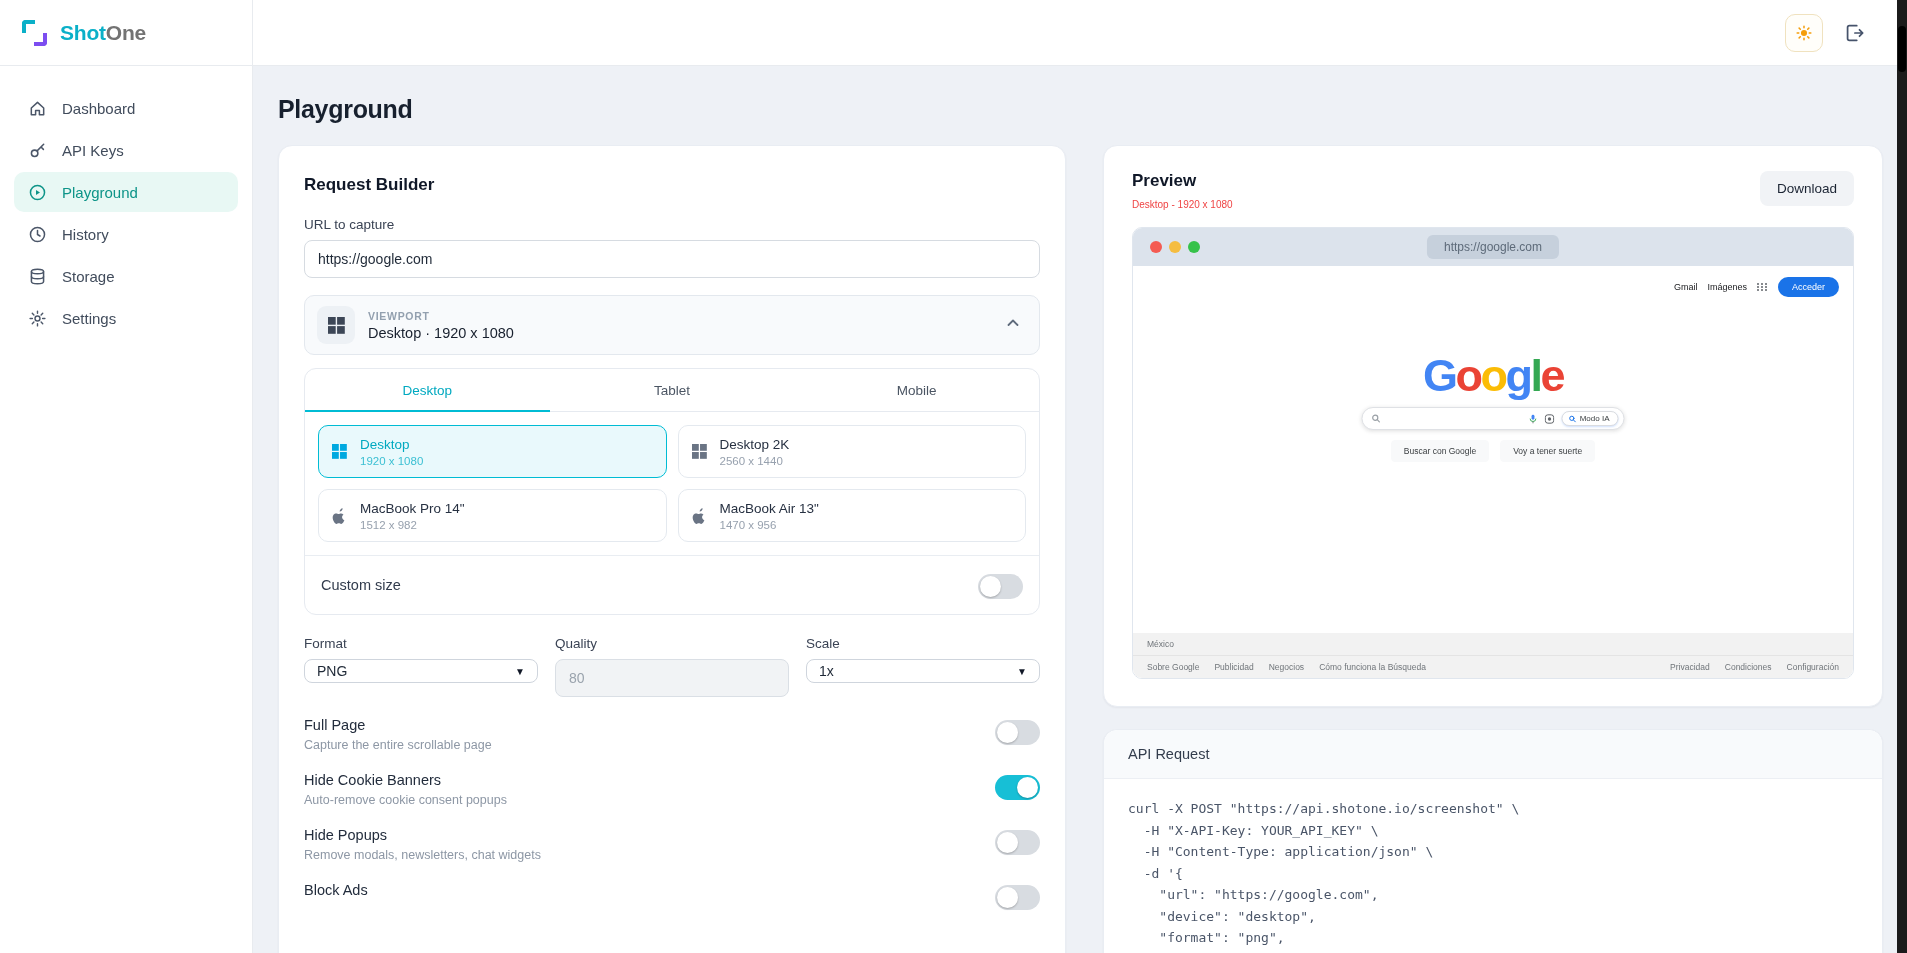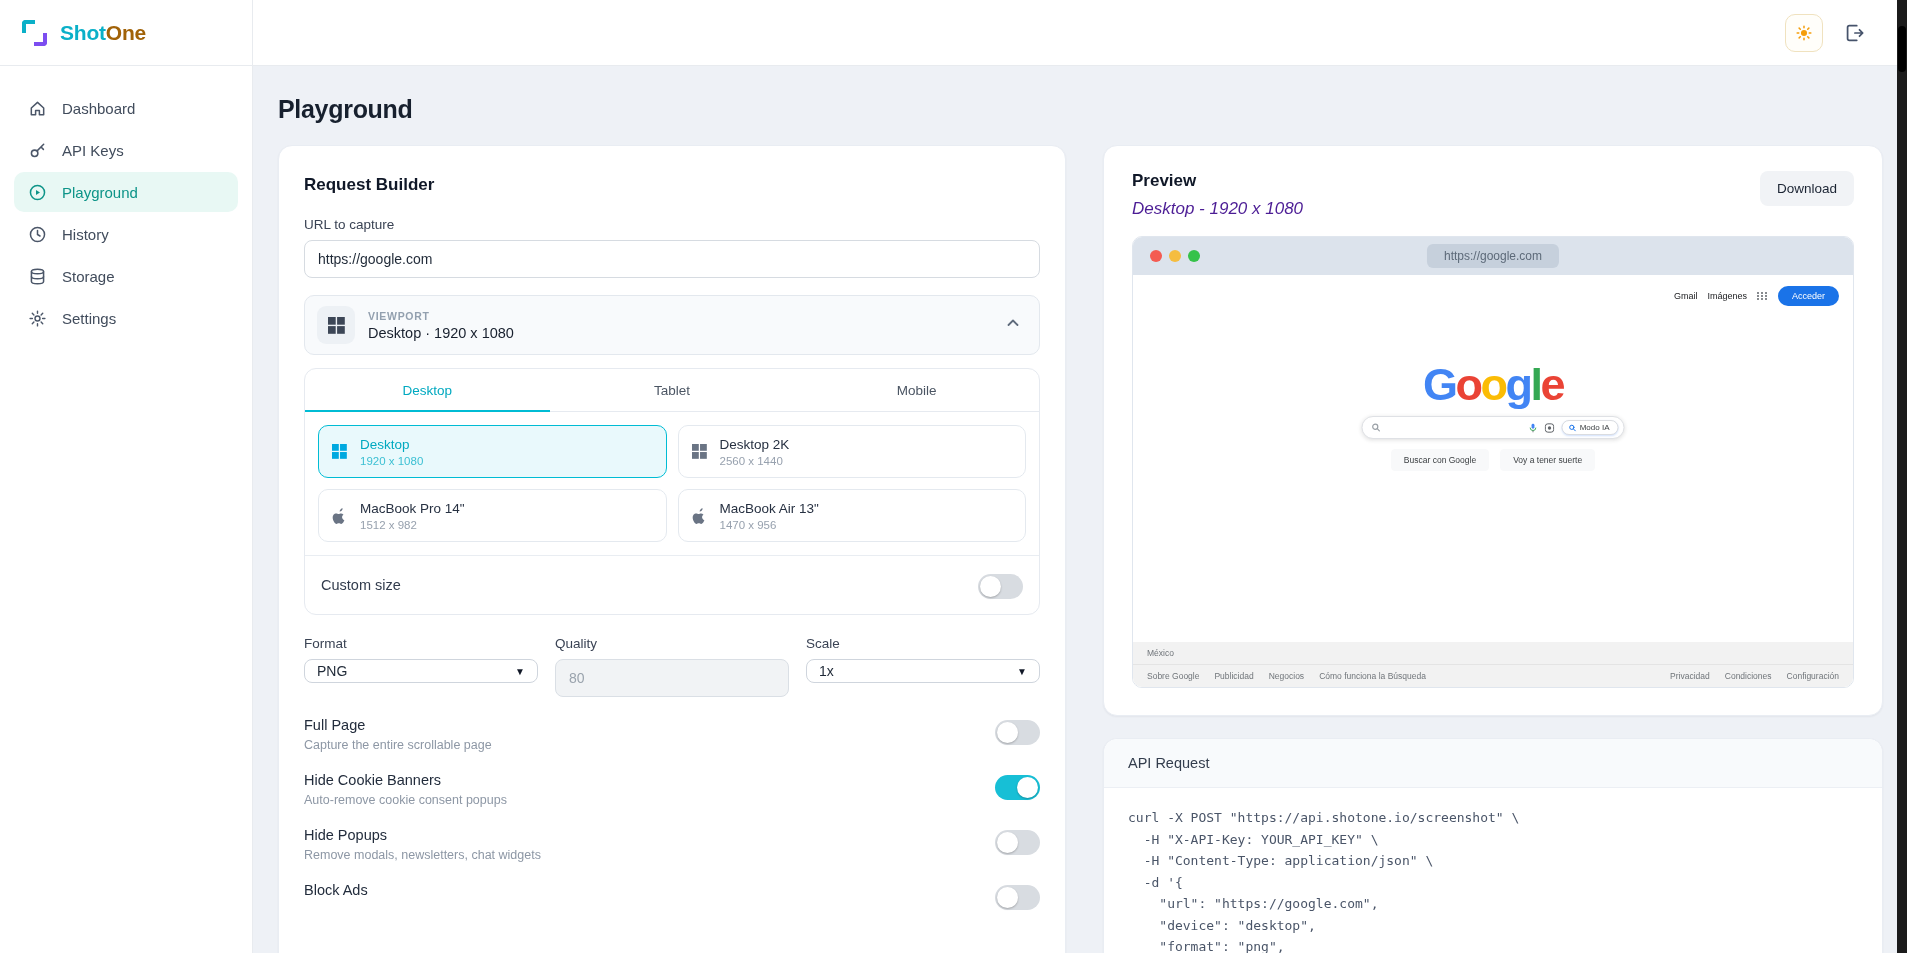--- a/index.html
+++ b/index.html
@@ -10,21 +10,21 @@
   .scroll-strip { position:absolute; right:0; top:0; width:10px; height:100%; background:#1b1b1b; z-index:50; }
   .scroll-strip::after { content:""; position:absolute; top:26px; left:1px; width:8px; height:46px; background:#000; border-radius:4px; }
 
   
   .sidebar { position:absolute; left:0; top:0; width:253px; height:100%; background:#fff; border-right:1px solid #e8ebef; z-index:10; }
   .sidebar-header { height:66px; border-bottom:1px solid #e8ebef; display:flex; align-items:center; padding-left:22px; gap:11px; }
   .logo-mark { width:27px; height:27px; position:relative; }
   .corner-tl { position:absolute; left:0; top:1px; width:13px; height:13px; border-left:4px solid #0ab0c8; border-top:4px solid #0ab0c8; border-top-left-radius:4px; }
   .corner-br { position:absolute; right:2px; bottom:0; width:13px; height:13px; border-right:4px solid #7c4df0; border-bottom:4px solid #7c4df0; border-bottom-right-radius:4px; }
   .logo-text { font-size:21px; font-weight:800; letter-spacing:-0.2px; }
-  .logo-text .shot { color:#0ab0c8; } .logo-text .one { color:#a16207; }
+  .logo-text .shot { color:#0ab0c8; } .logo-text .one { color:#737373; }
   .nav { padding:22px 14px; display:flex; flex-direction:column; gap:2px; }
   .nav-item { height:40px; display:flex; align-items:center; gap:15px; padding:0 14px; border-radius:10px; font-size:15px; color:#414c5c; cursor:pointer; }
   .nav-item svg { flex:none; color:#4b5668; }
   .nav-item.active { background:#e8f8f4; color:#0d9488; }
   .nav-item.active svg { color:#0d9488; }
 
   
   .topbar { position:absolute; left:253px; top:0; right:10px; height:66px; background:#fff; border-bottom:1px solid #e8ebef; display:flex; align-items:center; justify-content:flex-end; gap:20px; padding-right:32px; z-index:9; }
   .theme-btn { width:38px; height:38px; border:1px solid #f0e2bf; background:#fffefa; border-radius:10px; display:grid; place-items:center; cursor:pointer; color:#f59e0b; }
   .logout-btn { background:none; border:none; cursor:pointer; color:#46536b; display:grid; place-items:center; }
@@ -75,21 +75,21 @@
   .opt-title { font-size:14.5px; color:#222c3c; }
   .opt-desc { font-size:12.5px; color:#8d97a5; margin-top:5px; }
   .switch { width:45px; height:25px; border-radius:999px; background:#d8dce1; position:relative; cursor:pointer; flex:none; margin-top:3px; }
   .switch::after { content:""; position:absolute; width:21px; height:21px; border-radius:50%; background:#fff; top:2px; left:2px; box-shadow:0 1px 2px rgba(0,0,0,.25); }
   .switch.on { background:#17bfd6; }
   .switch.on::after { left:auto; right:2px; }
 
   
   .preview-card { padding:25px 28px 27px; }
   .preview-head { display:flex; justify-content:space-between; align-items:flex-start; }
-  .preview-sub { font-size:17px; color:#4c1d95; margin-top:8px;font-style:italic; }
+  .preview-sub { font-size:10px; color:#ef4444; margin-top:8px; }
   .download-btn { background:#f1f3f6; border:none; border-radius:8px; padding:10px 17px; font-size:13.5px; color:#1b2433; cursor:pointer; font-family:inherit; }
   .browser { margin-top:17px; border:1px solid #e0e6ee; border-radius:10px; overflow:hidden; }
   .browser-bar { height:38px; background:#dce3ec; display:flex; align-items:center; padding:0 17px; position:relative; }
   .dots { display:flex; gap:7px; }
   .dot { width:12px; height:12px; border-radius:50%; }
   .dot.red{background:#f45b52;} .dot.yellow{background:#f5bd40;} .dot.green{background:#36c24a;}
   .addr-pill { position:absolute; left:50%; transform:translateX(-50%); background:#c6d0dc; border-radius:6px; padding:5px 17px; font-size:12px; color:#5d6a79; }
 
   .gpage { background:#fff; height:412px; position:relative; font-family:"Liberation Sans",sans-serif; }
   .g-top { position:absolute; top:11px; right:14px; display:flex; align-items:center; gap:10px; font-size:9px; color:#202124; }

